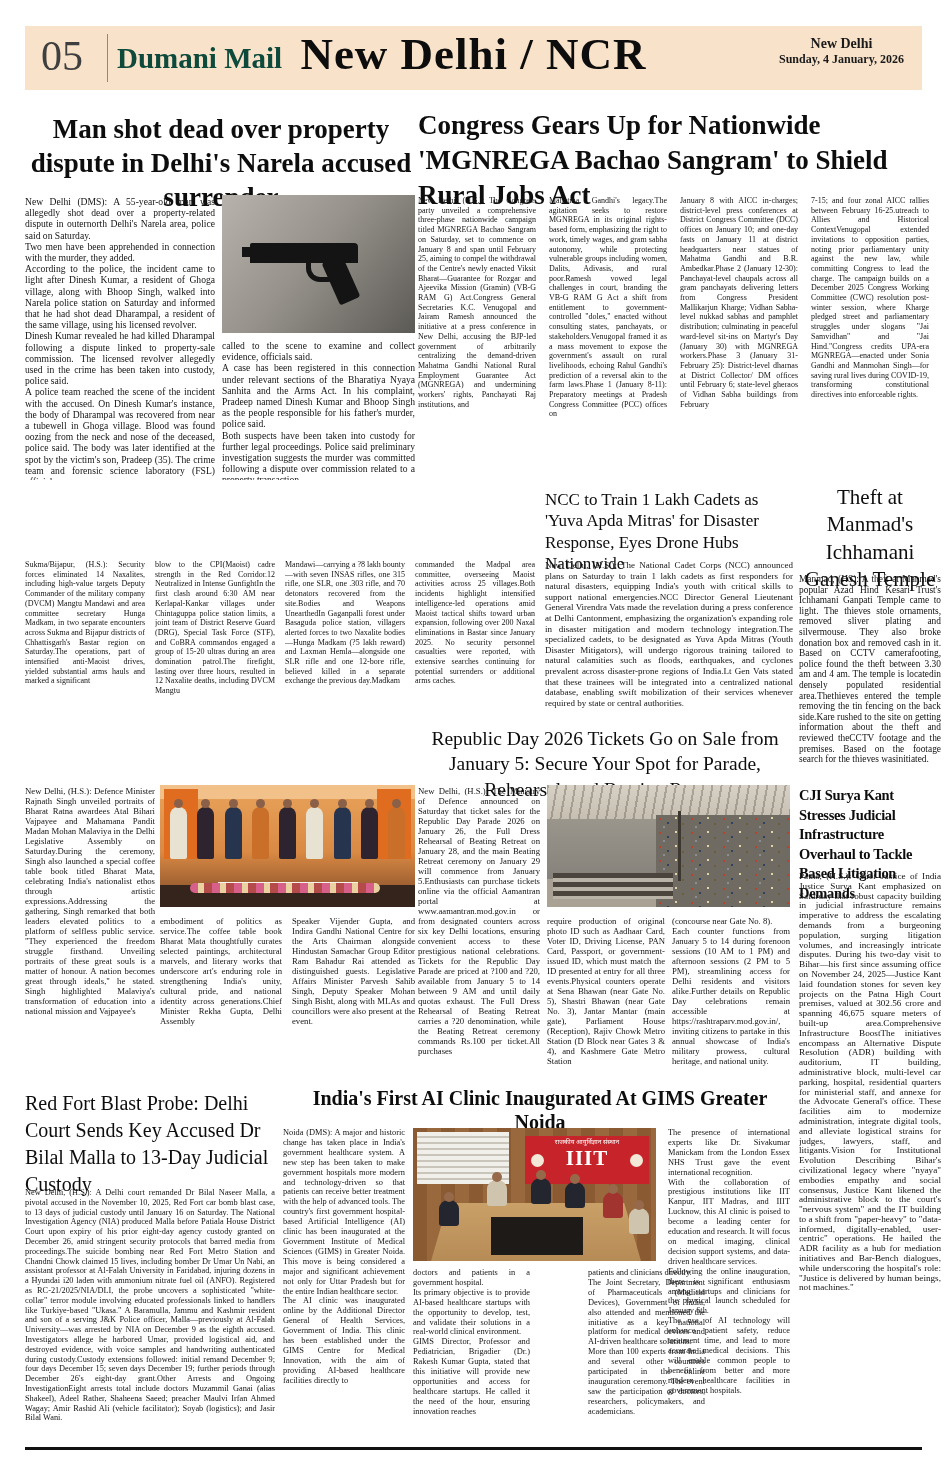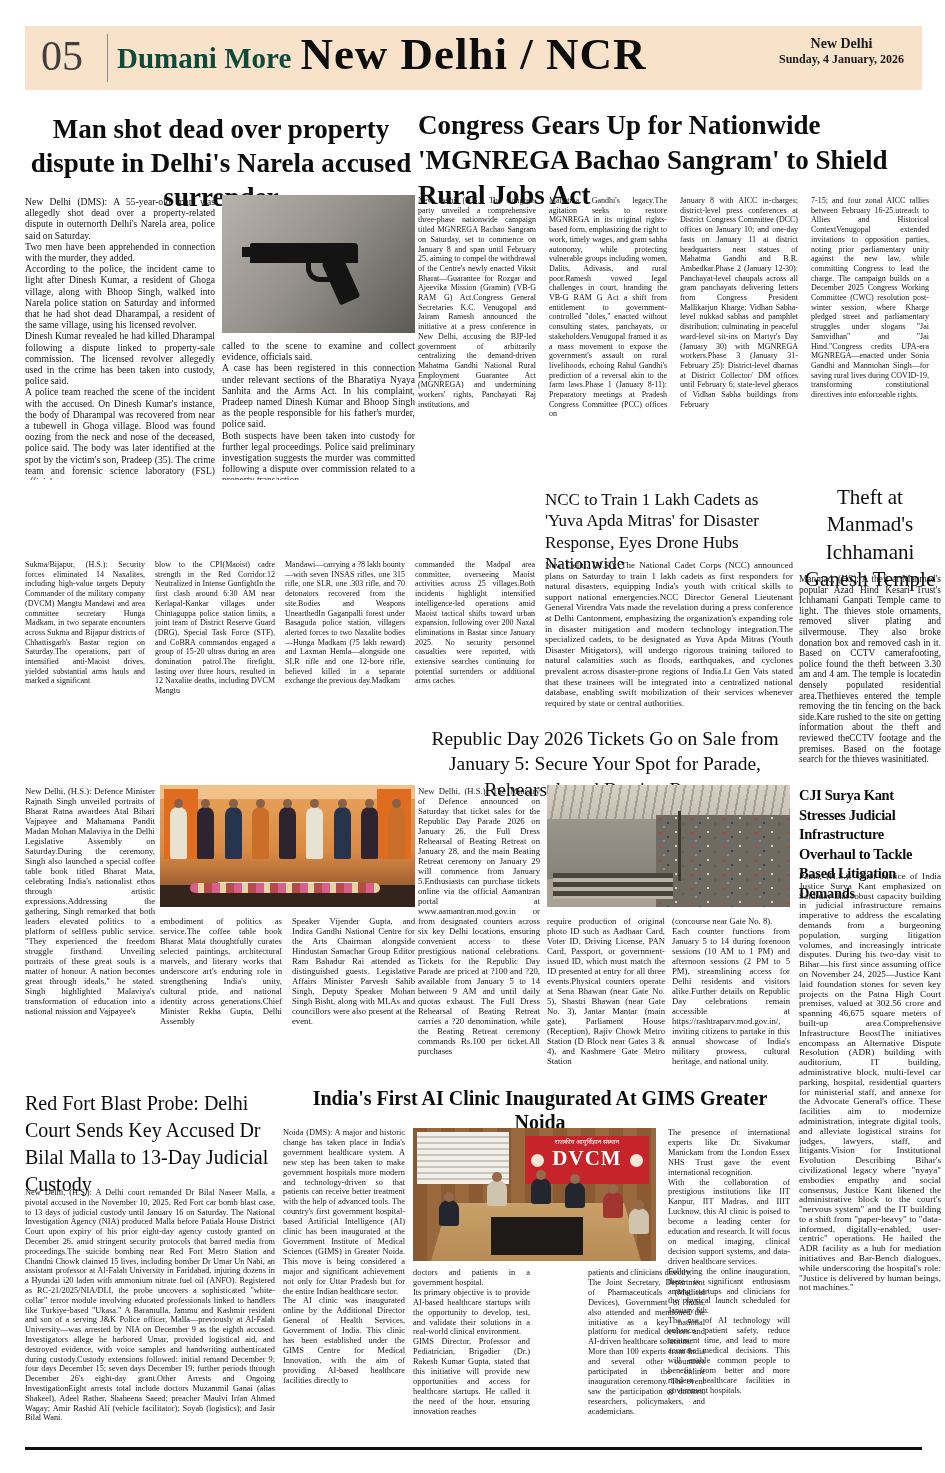--- a/index.html
+++ b/index.html
@@ -92,21 +92,21 @@
   .sitter.red{background:#a23430;} .sitter.tan{background:#cfc4ae;}
 </style>
 </head>
 <body>
 
 <div class="page">
 
   <div class="masthead">
     <div class="pageno">05</div>
     <div class="mast-rule"></div>
-    <div class="brand">Dumani More</div>
+    <div class="brand">Dumani Mail</div>
     <div class="section-title">New Delhi / NCR</div>
     <div class="date-block">
       <div class="date-city">New Delhi</div>
       <div class="date-line">Sunday, 4 January, 2026</div>
     </div>
   </div>
 
   <div class="hl hl-a1 hl-c">Man shot dead over property dispute in Delhi's Narela accused surrender</div>
   <div class="body-txt a1col" style="left:25px;top:196px;width:190px;height:284px;">New Delhi (DMS): A 55-year-old man was allegedly shot dead over a property-related dispute in outernorth Delhi's Narela area, police said on Saturday.
 Two men have been apprehended in connection with the murder, they added.
@@ -186,21 +186,21 @@
   <div class="hl hl-rf">Red Fort Blast Probe: Delhi Court Sends Key Accused Dr Bilal Malla to 13-Day Judicial Custody</div>
   <div class="body-txt rf-body" style="left:25px;top:1188px;width:250px;height:256px;">New Delhi, (H.S.): A Delhi court remanded Dr Bilal Naseer Malla, a pivotal accused in the November 10, 2025, Red Fort car bomb blast case, to 13 days of judicial custody until January 16 on Saturday. The National Investigation Agency (NIA) produced Malla before Patiala House District Court upon expiry of his prior eight-day agency custody granted on December 26, amid stringent security protocols that barred media from proceedings.The suicide bombing near Red Fort Metro Station and Chandni Chowk claimed 15 lives, including bomber Dr Umar Un Nabi, an assistant professor at Al-Falah University in Faridabad, injuring dozens in a Hyundai i20 laden with ammonium nitrate fuel oil (ANFO). Registered as RC-21/2025/NIA/DLI, the probe uncovers a sophisticated "white-collar" terror module involving educated professionals linked to handlers like Turkiye-based "Ukasa." A Baramulla, Jammu and Kashmir resident and son of a serving J&amp;K Police officer, Malla—previously at Al-Falah University—was arrested by NIA on December 9 as the eighth accused. Investigators allege he harbored Umar, provided logistical aid, and destroyed evidence, with voice samples and handwriting authenticated during custody.Custody extensions followed: initial remand December 9; four days December 15; seven days December 19; further periods through December 26's eight-day grant.Other Arrests and Ongoing InvestigationEight arrests total include doctors Muzammil Ganai (alias Shakeel), Adeel Rather, Shaheena Saeed; preacher Maulvi Irfan Ahmed Wagay; Amir Rashid Ali (vehicle facilitator); Soyab (logistics); and Jasir Bilal Wani.</div>
 
   <div class="hl hl-ai">India's First AI Clinic Inaugurated At GIMS Greater Noida</div>
   <div class="body-txt ai-col" style="left:283px;top:1128px;width:122px;height:318px;">Noida (DMS): A major and historic change has taken place in India's government healthcare system. A new step has been taken to make government hospitals more modern and technology-driven so that patients can receive better treatment with the help of advanced tools. The country's first government hospital-based Artificial Intelligence (AI) clinic has been inaugurated at the Government Institute of Medical Sciences (GIMS) in Greater Noida. This move is being considered a major and significant achievement not only for Uttar Pradesh but for the entire Indian healthcare sector.
 The AI clinic was inaugurated online by the Additional Director General of Health Services, Government of India. This clinic has been established under the GIMS Centre for Medical Innovation, with the aim of providing AI-based healthcare facilities directly to</div>
   <div class="photo gims-photo">
     <div class="gims-blinds"></div>
     <div class="gims-banner">
       <div class="gims-banner-top">राजकीय आयुर्विज्ञान संस्थान</div>
-      <div class="gims-banner-main">DVCM</div>
+      <div class="gims-banner-main">IIIT</div>
       <div class="gims-dot" style="left:6px;"></div>
       <div class="gims-dot" style="right:6px;"></div>
     </div>
     <div class="gims-table"></div>
     <div class="gims-well"></div>
     <div class="sitter" style="left:26px;top:72px;"></div>
     <div class="sitter tan" style="left:74px;top:52px;"></div>
     <div class="sitter" style="left:118px;top:50px;"></div>
     <div class="sitter" style="left:152px;top:54px;"></div>
     <div class="sitter red" style="left:190px;top:64px;"></div>

